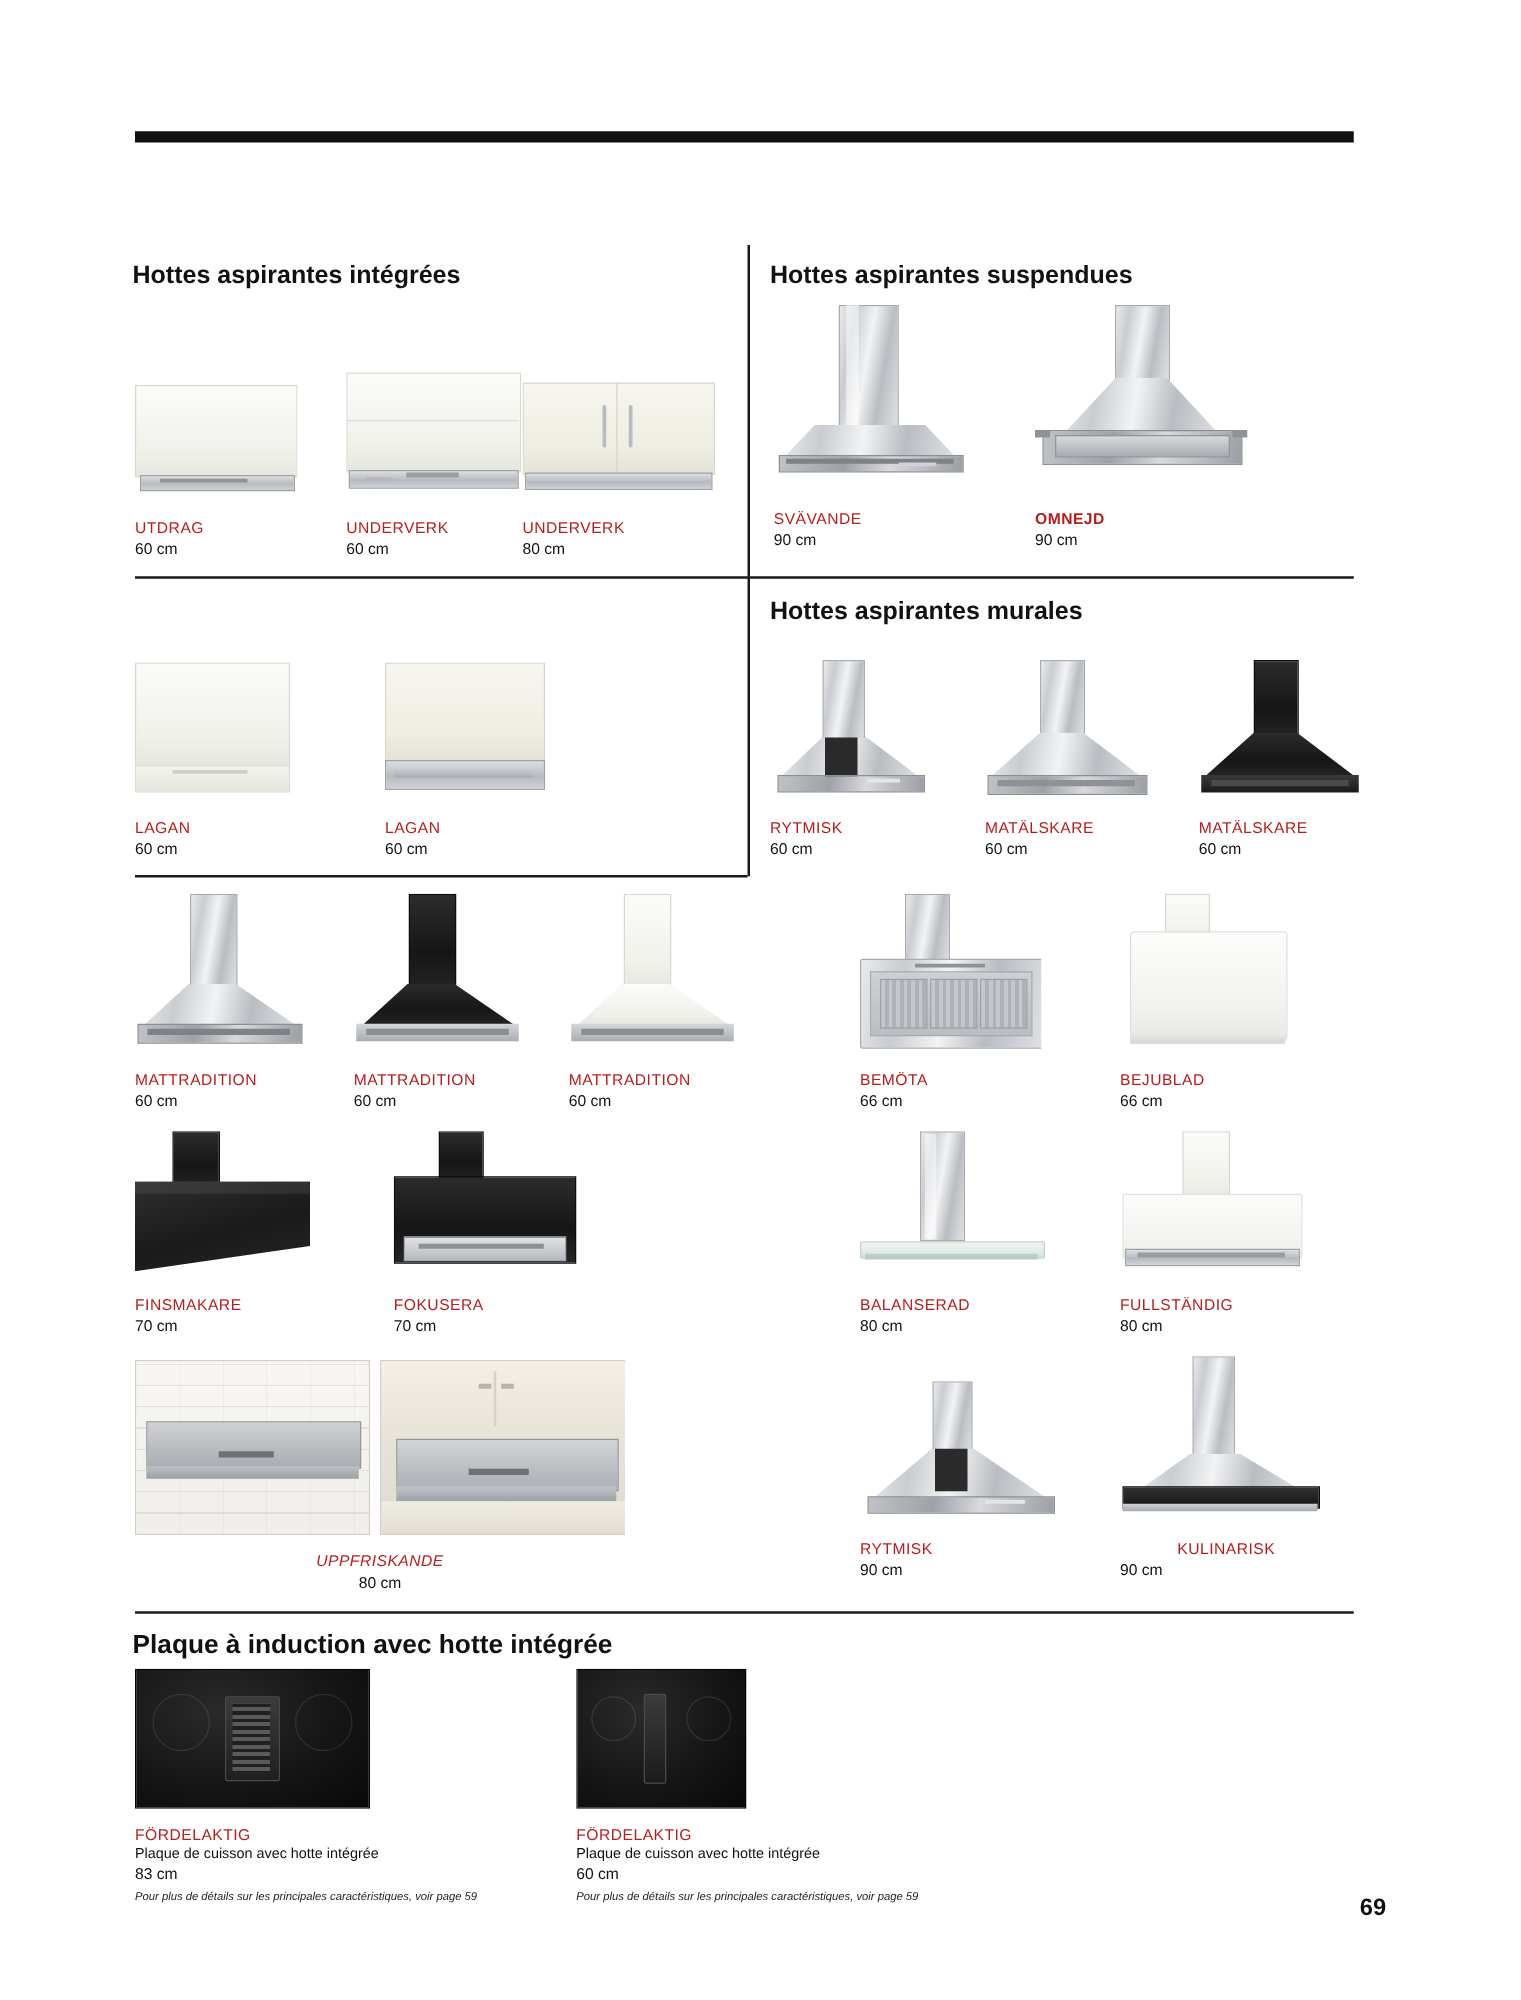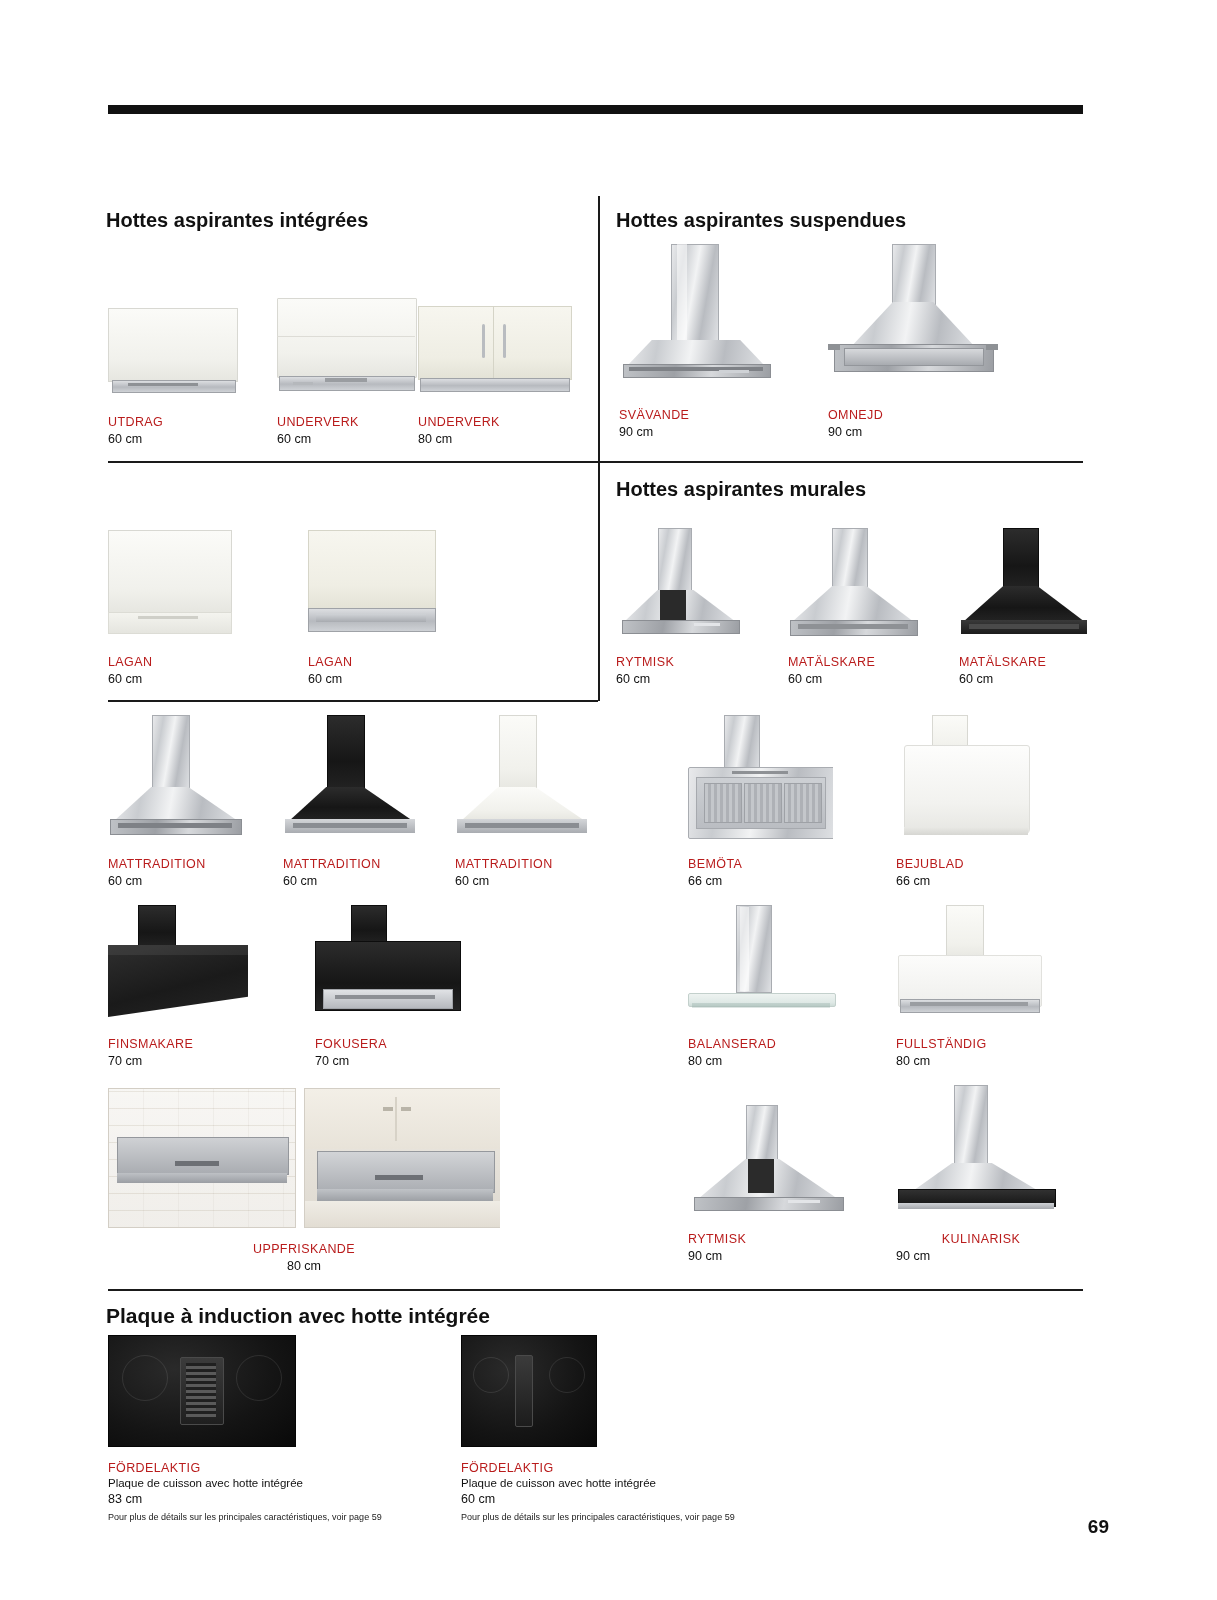--- a/index.html
+++ b/index.html
@@ -82,20 +82,21 @@
     font-size: 11.5px;
     color: #111;
     margin-top: 2px;
     white-space: nowrap;
   }
   .product .pnote {
     font-size: 9px;
     color: #222;
     margin-top: 6px;
     white-space: nowrap;
+    font-style: italic;
   }
   .centered .pname, .centered .psize { text-align: center; }
 
   .page-number {
     position: absolute;
     right: 108px;
     bottom: 62px;
     font-size: 19px;
     font-weight: bold;
     color: #111;
@@ -207,21 +208,21 @@
 
   <div class="product" style="left:828px; top:244px; width:175px;">
     <div class="imgbox" style="width:170px; height:150px;">
       <div class="ill metal" style="left:64px; top:0; width:42px; height:60px;"></div>
       <div class="ill metal" style="left:22px; top:58px; width:126px; height:46px; clip-path: polygon(34% 0, 66% 0, 100% 100%, 0% 100%); border:none;"></div>
       <div class="ill metal-dark" style="left:6px; top:100px; width:158px; height:26px;"></div>
       <div class="ill" style="left:16px; top:104px; width:138px; height:16px; background:linear-gradient(180deg,#d7d9dc,#a8abb0);border:1px solid #93969b;"></div>
       <div class="ill" style="left:0; top:100px; width:12px; height:6px; background:#8e9195;"></div>
       <div class="ill" style="left:158px; top:100px; width:12px; height:6px; background:#8e9195;"></div>
     </div>
-    <div class="pname" style="margin-top:14px;">OMNEJD</div>
+    <div class="pname" style="margin-top:14px;font-weight:bold;">OMNEJD</div>
     <div class="psize">90 cm</div>
   </div>
 
   <div class="product" style="left:108px; top:530px; width:150px;">
     <div class="imgbox" style="width:125px; height:110px;">
       <div class="ill white-panel" style="left:0; top:0; width:122px; height:82px;"></div>
       <div class="ill" style="left:0; top:82px; width:122px; height:20px; background:linear-gradient(180deg,#f4f4ef,#e5e5df); border:1px solid #dcdcd5;"></div>
       <div class="ill" style="left:30px; top:86px; width:60px; height:3px; background:#cfcfc8;"></div>
     </div>
     <div class="pname" style="margin-top:15px;">LAGAN</div>
@@ -384,21 +385,21 @@
         <div class="ill" style="left:0; top:0; width:196px; height:60px; background:linear-gradient(180deg,#f3efe7,#e8e3d9);"></div>
         <div class="ill" style="left:90px; top:8px; width:2px; height:44px; background:#d7d2c7;"></div>
         <div class="ill" style="left:78px; top:18px; width:10px; height:4px; background:#b9b4a8;"></div>
         <div class="ill" style="left:96px; top:18px; width:10px; height:4px; background:#b9b4a8;"></div>
         <div class="ill" style="left:12px; top:62px; width:176px; height:40px; background:linear-gradient(180deg,#d2d4d7,#aaadb2); border:1px solid #95989d;"></div>
         <div class="ill" style="left:12px; top:100px; width:176px; height:12px; background:linear-gradient(180deg,#c0c3c7,#9da0a5);"></div>
         <div class="ill" style="left:70px; top:86px; width:48px; height:5px; background:#6d7075;"></div>
         <div class="ill" style="left:0; top:112px; width:196px; height:26px; background:linear-gradient(180deg,#efece5,#e2ddd3);"></div>
       </div>
     </div>
-    <div class="pname" style="margin-top:14px;">UPPFRISKANDE</div>
+    <div class="pname" style="margin-top:14px;font-style:italic;">UPPFRISKANDE</div>
     <div class="psize">80 cm</div>
   </div>
 
   <div class="product" style="left:688px; top:1105px; width:170px;">
     <div class="imgbox" style="width:160px; height:115px;">
       <div class="ill metal" style="left:58px; top:0; width:30px; height:58px;"></div>
       <div class="ill metal" style="left:10px; top:54px; width:140px; height:40px; clip-path: polygon(34% 0, 58% 0, 100% 100%, 0% 100%); border:none;"></div>
       <div class="ill" style="left:60px; top:54px; width:26px; height:34px; background:#2b2b2b;"></div>
       <div class="ill metal-dark" style="left:6px; top:92px; width:148px; height:12px;"></div>
       <div class="ill" style="left:100px; top:95px; width:32px; height:3px; background:#e3e5e8;"></div>

